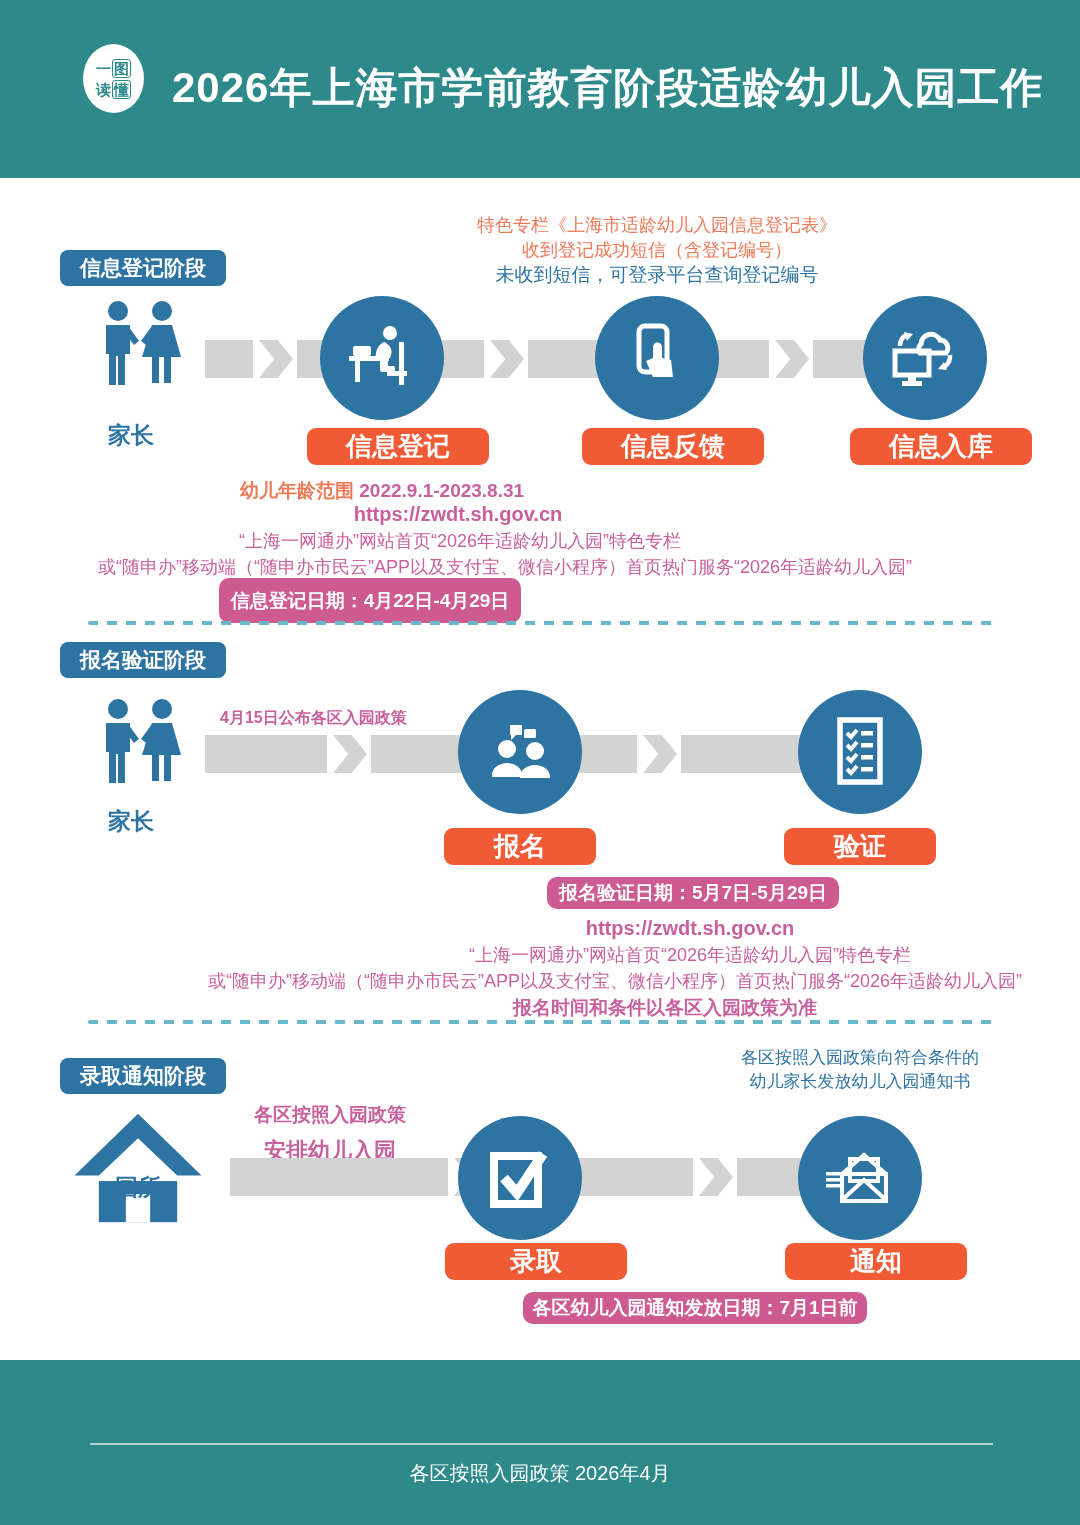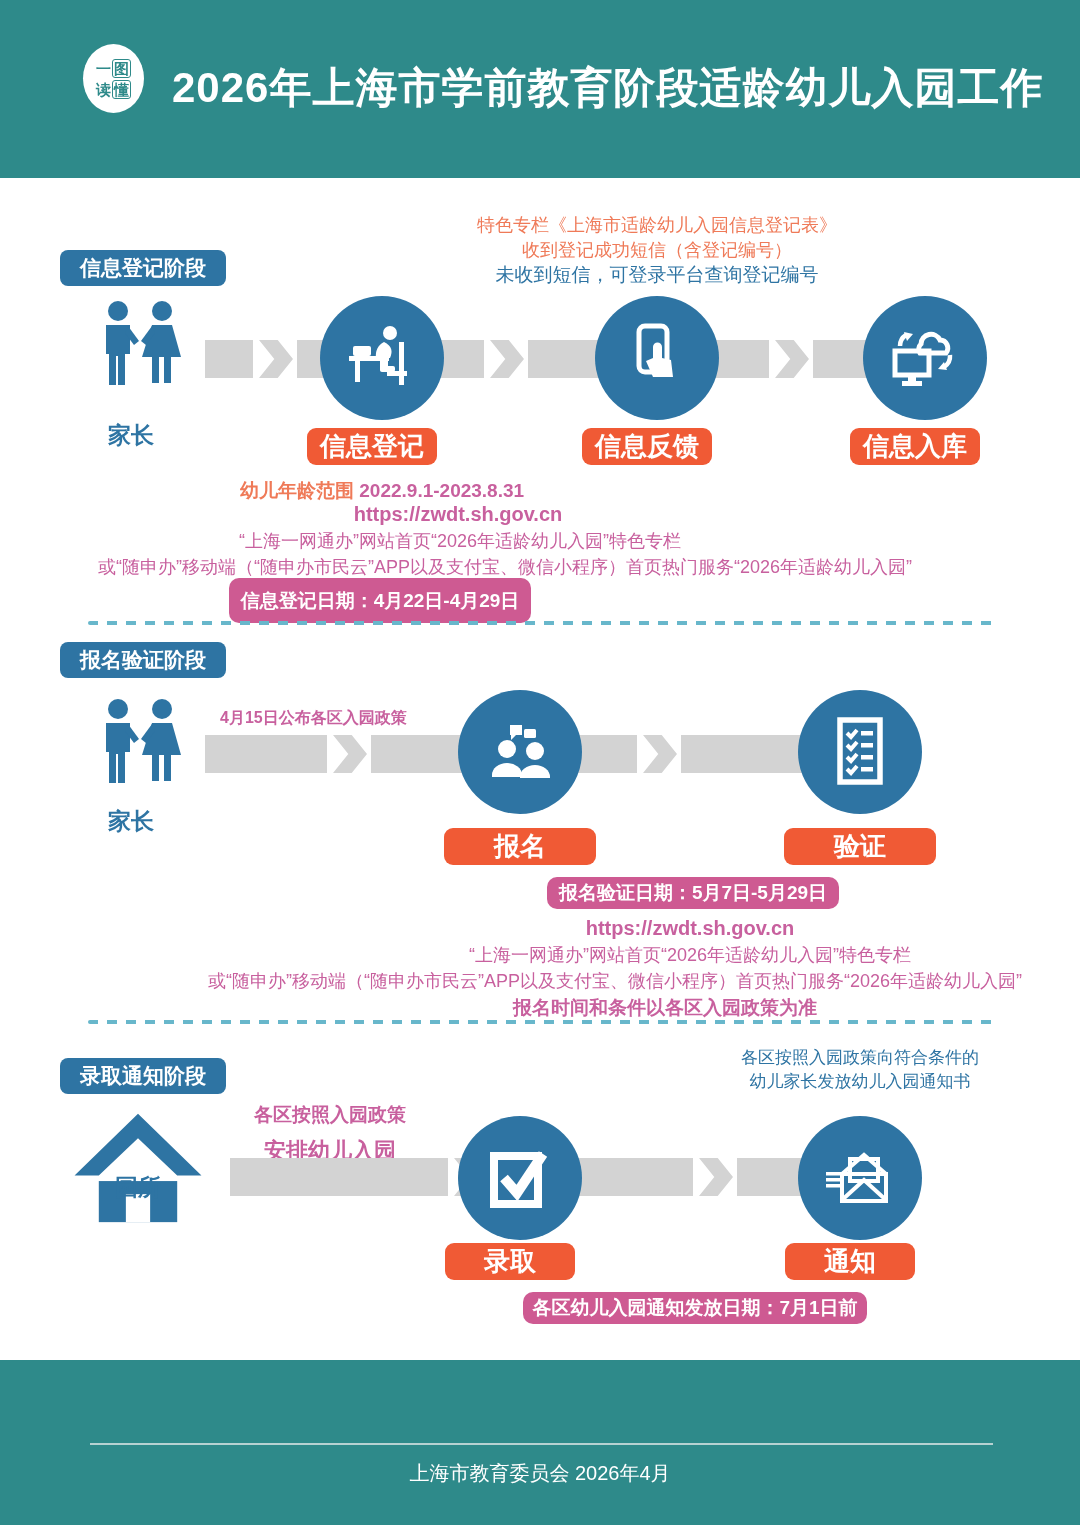--- a/index.html
+++ b/index.html
@@ -24,21 +24,21 @@
   .boxed{border:1.5px solid var(--teal);border-radius:3px;padding:1px;}
   .page-title{position:absolute;left:172px;top:60px;width:890px;color:#fff;font-weight:bold;font-size:42px;
     letter-spacing:1px;white-space:nowrap;}
   .stage-badge{position:absolute;left:60px;width:166px;height:36px;background:var(--blue);color:#fff;
     font-weight:bold;font-size:21px;border-radius:8px;display:flex;align-items:center;justify-content:center;}
   .band{position:absolute;height:38px;background:var(--gray);z-index:1;}
   .chev{position:absolute;width:34px;height:38px;background:var(--gray);z-index:1;
     clip-path:polygon(0 0,55% 0,100% 50%,55% 100%,0 100%,45% 50%);}
   .circle{position:absolute;width:124px;height:124px;border-radius:50%;background:var(--blue);z-index:2;
     display:flex;align-items:center;justify-content:center;}
-  .step-btn{position:absolute;width:130px;height:37px;background:var(--orange);color:#fff;z-index:3;
+  .step-btn{position:absolute;width:182px;height:37px;background:var(--orange);color:#fff;z-index:3;
     font-weight:bold;font-size:26px;border-radius:9px;display:flex;align-items:center;justify-content:center;}
   .actor-label{position:absolute;transform:translateX(-50%);color:var(--blue);font-weight:bold;font-size:23px;white-space:nowrap;}
   .cnote{position:absolute;transform:translateX(-50%);white-space:nowrap;}
   .salmon{color:var(--orangetext);font-size:18px;}
   .bluenote{color:var(--blue);}
   .pinkt{color:var(--pinktext);}
   .pink-badge{position:absolute;background:var(--pink);color:#fff;font-weight:bold;font-size:19px;
     border-radius:10px;display:flex;align-items:center;justify-content:center;white-space:nowrap;}
   .dashed{position:absolute;height:4px;border-radius:2px;
     background:repeating-linear-gradient(90deg,var(--dash) 0 10px,transparent 10px 19px);}
@@ -131,21 +131,21 @@
   <div class="step-btn" style="left:582px;top:428px;">信息反馈</div>
   <div class="step-btn" style="left:850px;top:428px;">信息入库</div>
 
   <div class="abs" style="left:240px;top:478px;font-size:19px;font-weight:bold;white-space:nowrap;text-align:right;">
     <span class="salmon" style="font-size:19px;">幼儿年龄范围</span>
     <span class="pinkt">2022.9.1-2023.8.31</span>
   </div>
   <div class="cnote pinkt" style="left:458px;top:503px;font-size:20px;font-weight:bold;">https://zwdt.sh.gov.cn</div>
   <div class="cnote pinkt" style="left:460px;top:529px;font-size:18px;">“上海一网通办”网站首页“2026年适龄幼儿入园”特色专栏</div>
   <div class="cnote pinkt" style="left:505px;top:555px;font-size:18px;">或“随申办”移动端（“随申办市民云”APP以及支付宝、微信小程序）首页热门服务“2026年适龄幼儿入园”</div>
-  <div class="pink-badge" style="left:229px;top:578px;width:302px;height:45px;">信息登记日期：4月22日-4月29日</div>
+  <div class="pink-badge" style="left:219px;top:578px;width:302px;height:45px;">信息登记日期：4月22日-4月29日</div>
 
   <div class="dashed" style="left:88px;top:621px;width:912px;"></div>
 
   <div class="stage-badge" style="top:642px;">报名验证阶段</div>
 
   <div class="abs" style="left:94px;top:698px;">
     <svg width="92" height="106" viewBox="0 0 92 106" fill="#2e74a3">
       <circle cx="24" cy="11" r="10"></circle>
       <path d="M12 25 h24 v29 h-5 v31 h-7 v-29 h-2 v29 h-7 v-31 h-3 z"></path>
       <polygon points="34,26 45,41 40,45 31,33"></polygon>
@@ -240,16 +240,16 @@
     </svg>
   </div>
 
   <div class="step-btn" style="left:445px;top:1243px;">录取</div>
   <div class="step-btn" style="left:785px;top:1243px;">通知</div>
 
   <div class="pink-badge" style="left:523px;top:1292px;width:344px;height:32px;">各区幼儿入园通知发放日期：7月1日前</div>
 
   <div class="footer">
     <div class="footer-divider"></div>
-    <div class="footer-org">上海市教育委员会  2026年4月</div>
+    <div class="footer-org">各区按照入园政策  2026年4月</div>
   </div>
 
 </div>
 
 </body></html>

